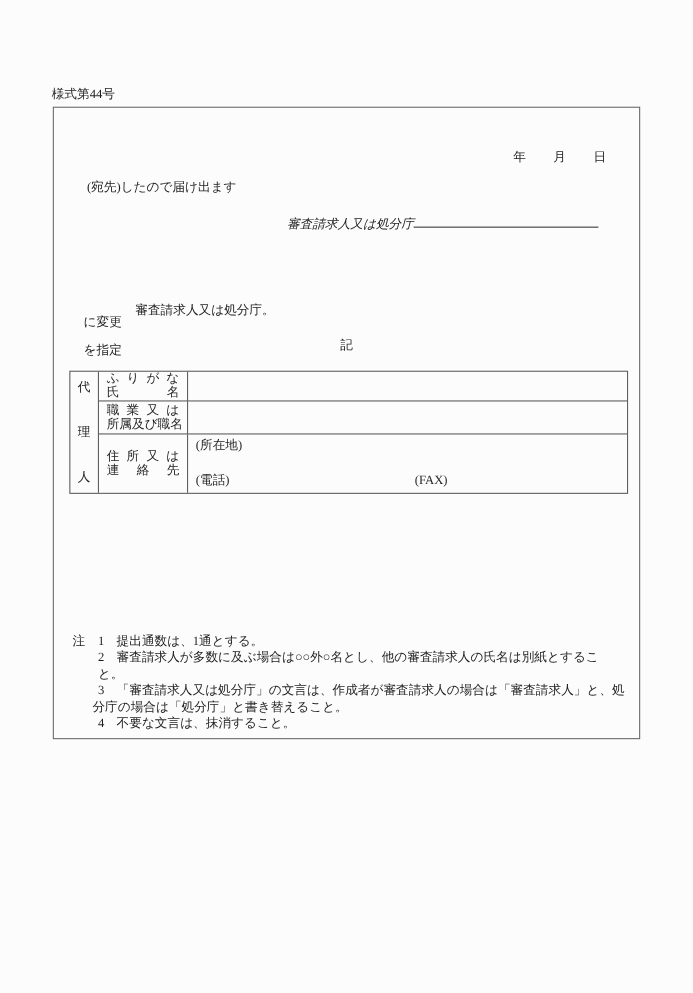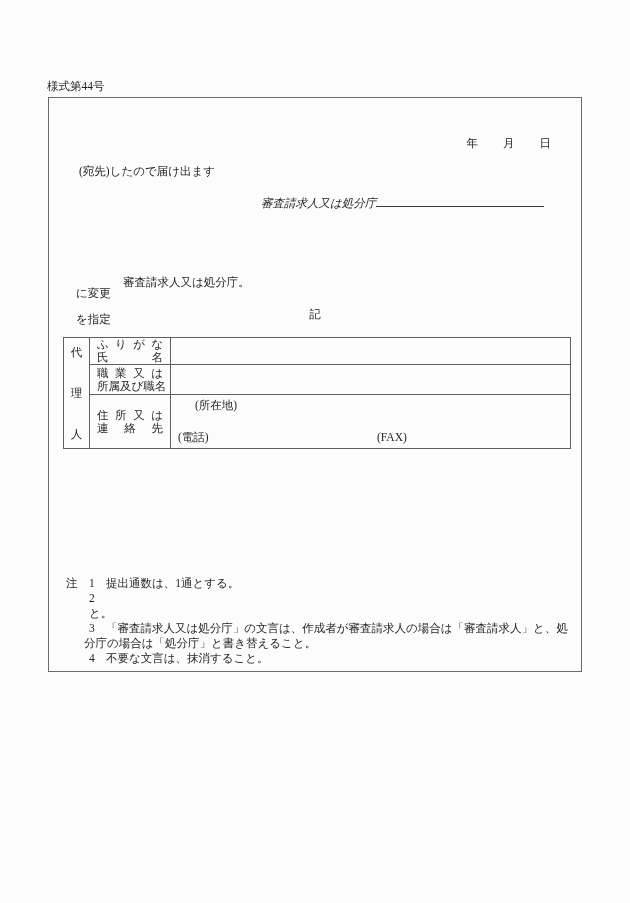--- a/index.html
+++ b/index.html
@@ -61,21 +61,21 @@
   }
   .lbl-cell {
     grid-column:2;
     border-right:1px solid #5f5f5f;
     padding:1px 7px;
     display:flex; flex-direction:column; justify-content:center;
   }
   .val-cell { grid-column:3; position:relative; }
   .rb { border-bottom:1px solid #5f5f5f; }
   .j { display:flex; justify-content:space-between; line-height:13px; }
-  .loc-label { position:absolute; left:7px; top:3px;margin-left:17px; }
+  .loc-label { position:absolute; left:7px; top:3px; }
   .tel-label { position:absolute; left:7px; bottom:4px; }
   .fax-label { position:absolute; left:206px; bottom:4px; }
 
   .notes { left:17px; top:478px; width:508px; }
   .nline { display:flex; height:15px; line-height:15px; white-space:nowrap; }
   .nmark { display:inline-block; width:23px; flex:none; }
   .nnum  { display:inline-block; width:17px; flex:none; }
   .cont-a { padding-left:23px; }
   .cont-b { padding-left:18px;text-align:center; }
 </style>
@@ -169,20 +169,21 @@
 
     <div class="notes">
       <div class="nline">
         <span class="nmark">注</span>
         <span class="nnum">1</span>
         <span>提出通数は、1通とする。</span>
       </div>
       <div class="nline">
         <span class="nmark"></span>
         <span class="nnum">2</span>
+        <span>審査請求人が多数に及ぶ場合は○○外○名とし、他の審査請求人の氏名は別紙とするこ</span>
       </div>
       <div class="nline cont-a">
         <span>と。</span>
       </div>
       <div class="nline">
         <span class="nmark"></span>
         <span class="nnum">3</span>
         <span>「審査請求人又は処分庁」の文言は、作成者が審査請求人の場合は「審査請求人」と、処</span>
       </div>
       <div class="nline cont-b">

